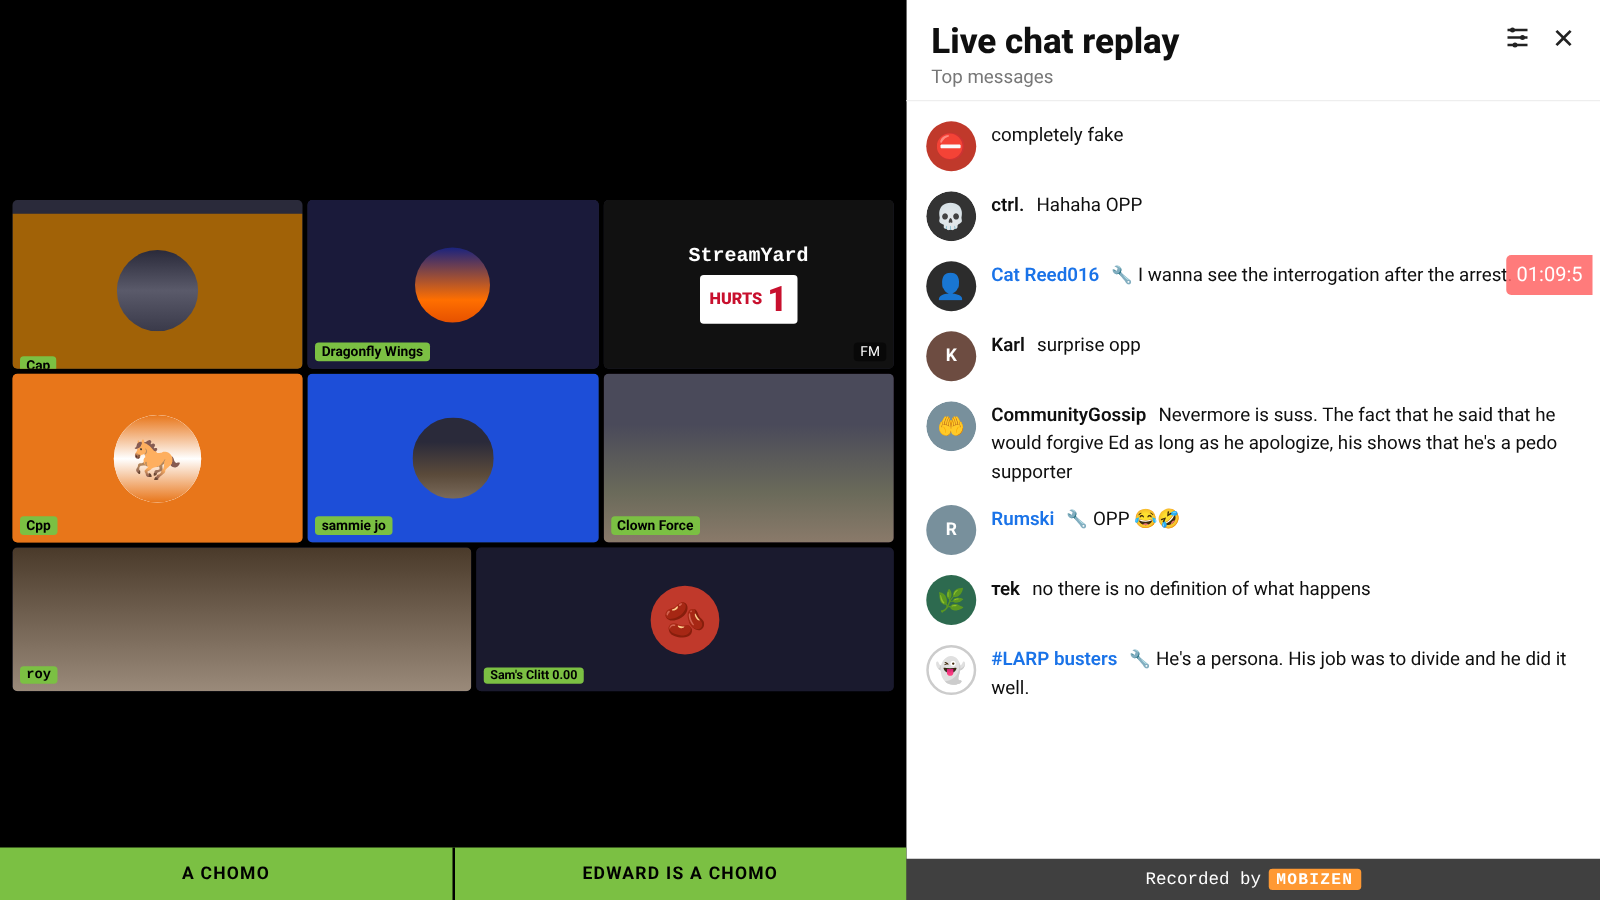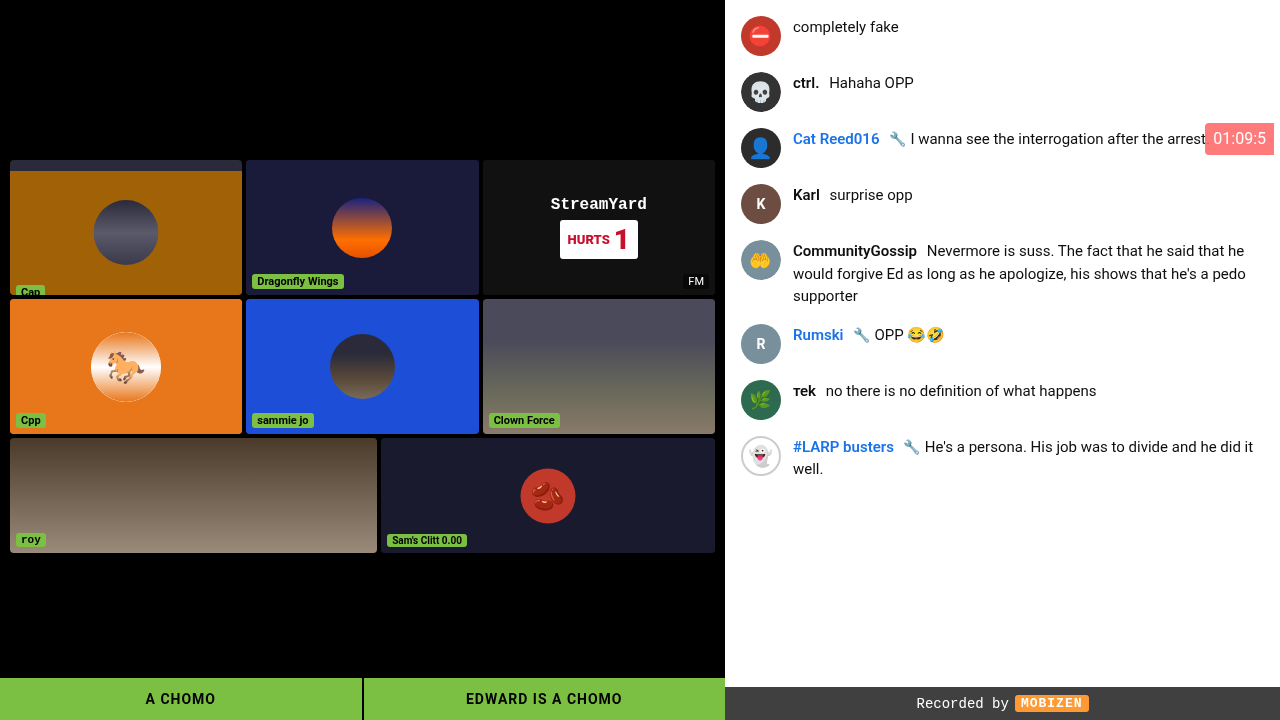--- a/index.html
+++ b/index.html
@@ -413,20 +413,37 @@
 
   <div class="bottom-banner">
     <div class="banner-section">A CHOMO</div>
     <div class="banner-divider"></div>
     <div class="banner-section">EDWARD IS A CHOMO</div>
   </div>
 </div>
 
 <div id="chat-panel">
 
+  <div class="chat-header">
+    <div class="chat-title">Live chat replay</div>
+    <div class="chat-subtitle">Top messages</div>
+    <div class="chat-header-icons">
+      <span class="header-icon" style="font-size:24px;">
+        <svg width="24" height="24" viewBox="0 0 24 24" fill="none" stroke="#222" stroke-width="2">
+          <line x1="4" y1="6" x2="20" y2="6"></line>
+          <line x1="4" y1="12" x2="20" y2="12"></line>
+          <line x1="4" y1="18" x2="20" y2="18"></line>
+          <circle cx="8" cy="6" r="2" fill="#222" stroke="none"></circle>
+          <circle cx="16" cy="12" r="2" fill="#222" stroke="none"></circle>
+          <circle cx="10" cy="18" r="2" fill="#222" stroke="none"></circle>
+        </svg>
+      </span>
+      <span class="header-icon" style="font-size:22px;font-weight:300;">✕</span>
+    </div>
+  </div>
 
   <div class="chat-messages">
 
     <div class="chat-message">
       <div class="msg-avatar av-red">
         <div class="av-inner" style="font-size:20px;">⛔</div>
       </div>
       <div class="msg-content">
         <span class="msg-text">completely fake</span>
       </div>

